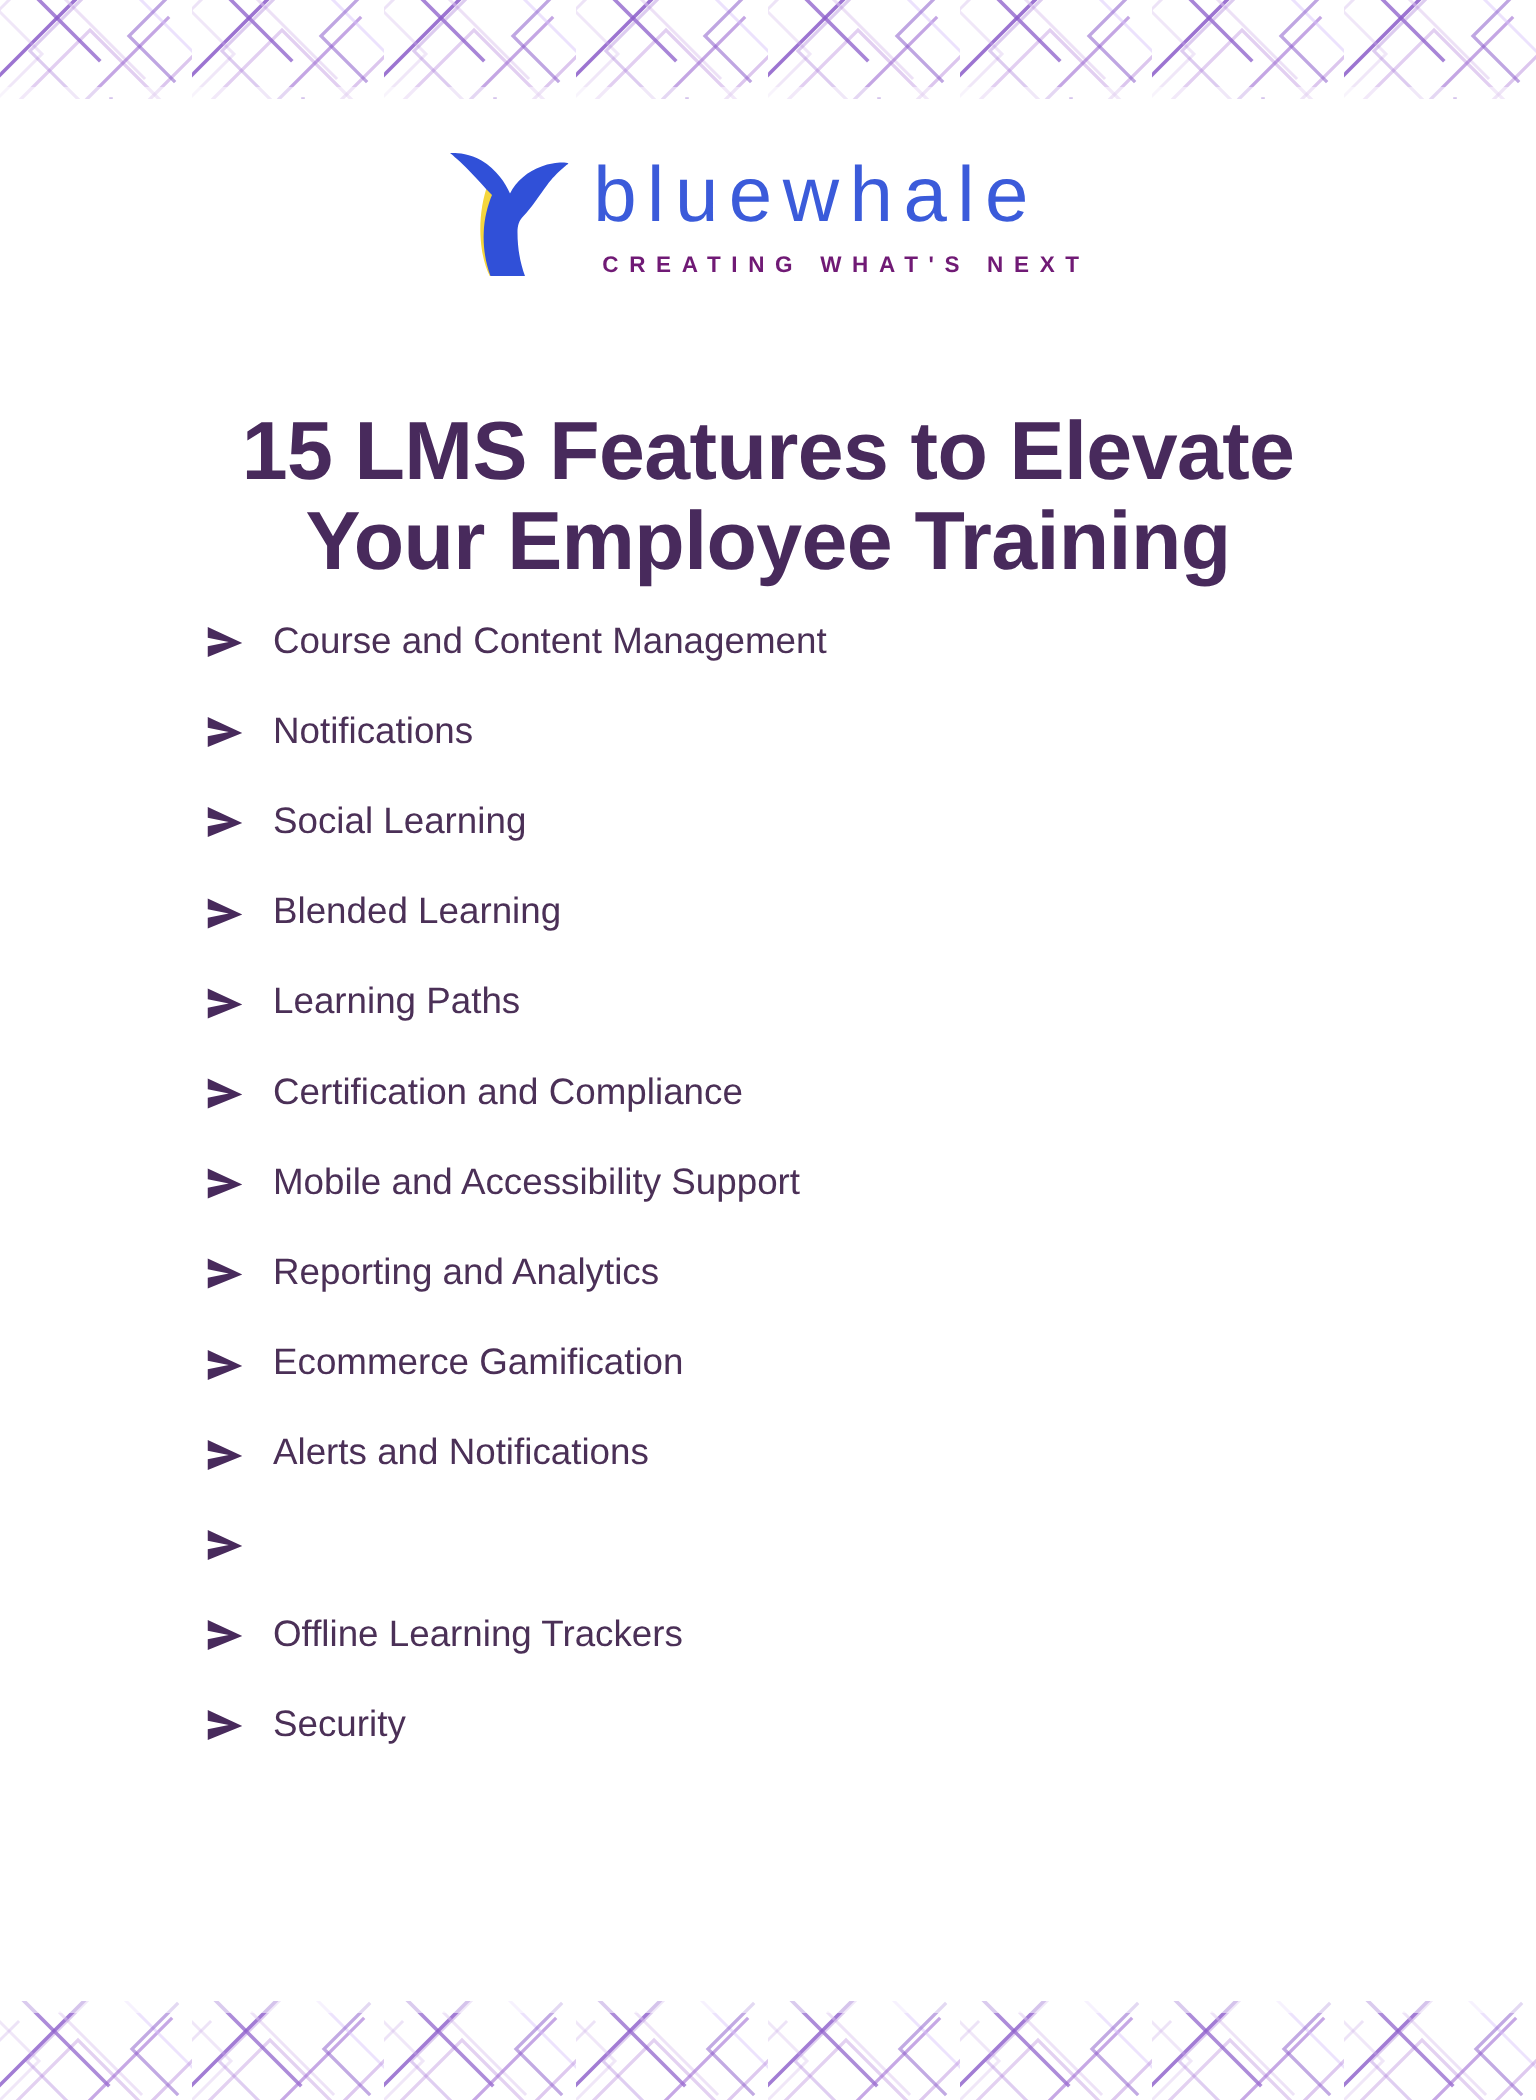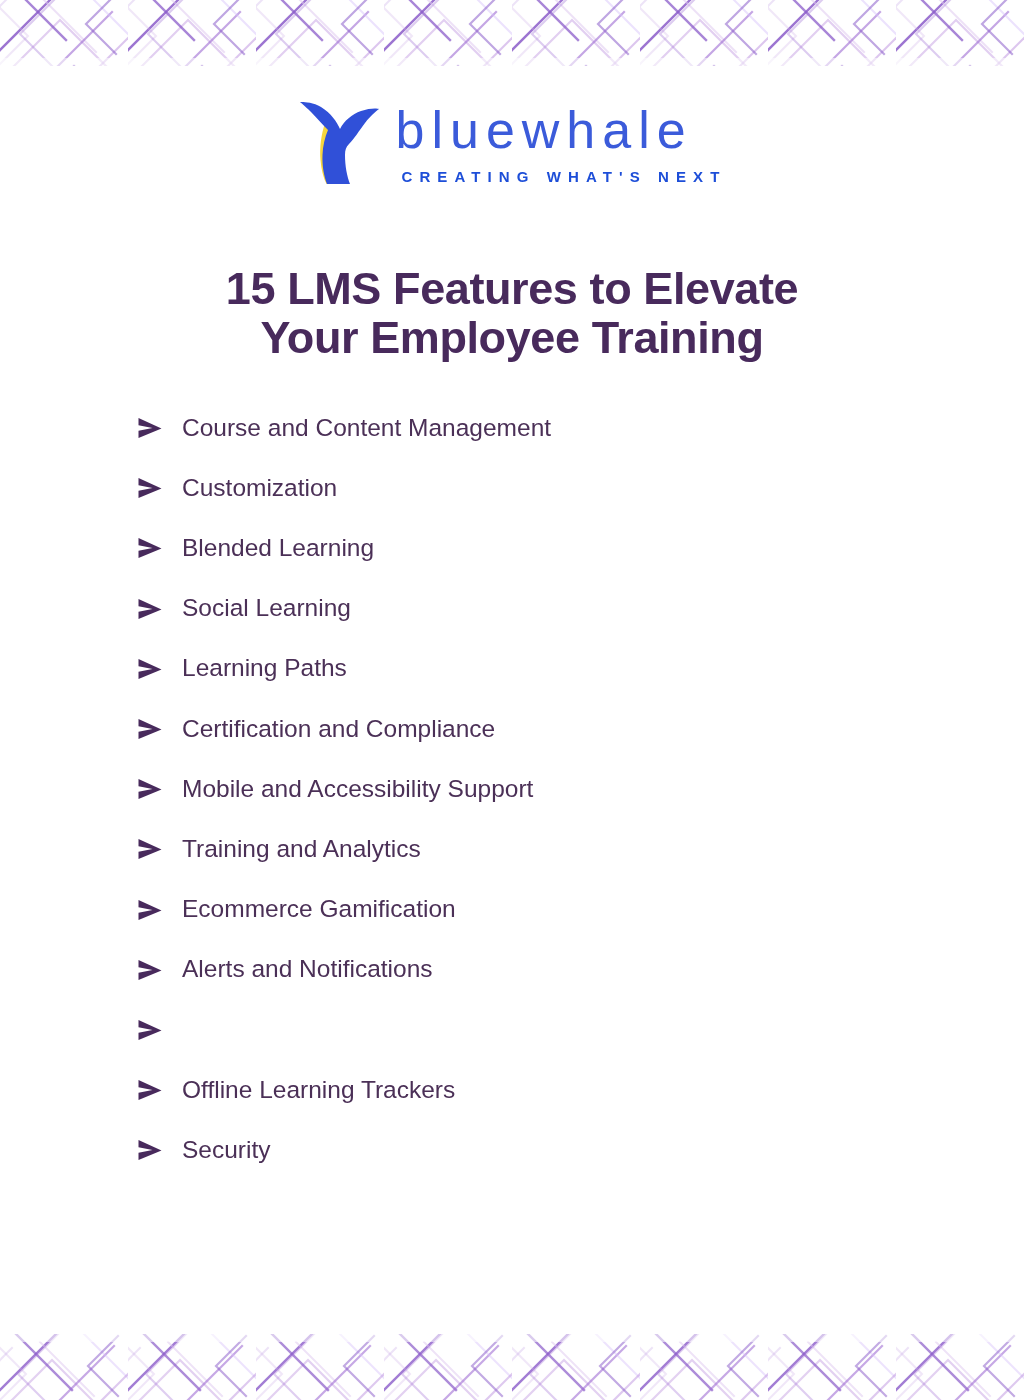--- a/index.html
+++ b/index.html
@@ -76,36 +76,36 @@
     letter-spacing: 7px;
     color: #3b5bda;
     line-height: 1;
     white-space: nowrap;
   }
   .tagline {
     font-family: "Liberation Sans", sans-serif;
     font-size: 15px;
     font-weight: 700;
     letter-spacing: 7.1px;
-    color: #1d4ed8;
+    color: #701a75;
     line-height: 1;
     margin-top: 13px;
     margin-left: 6px;
     white-space: nowrap;
   }
 
   
   .title {
     position: absolute;
     top: 234px;
     left: 0;
     width: 1024px;
     text-align: center;
     font-family: "Liberation Sans", sans-serif;
-    font-size: 45px;
+    font-size: 55px;
     font-weight: 700;
     line-height: 1.09;
     letter-spacing: -0.4px;
     color: #482a5c;
     padding: 0 56px;
     box-sizing: border-box;
   }
 
   
   .feature-list {
@@ -196,57 +196,57 @@
       <li class="feature-item">
         <svg class="chevron-icon" viewBox="0 0 28 22">
           <path d="M2.5 1 L2.5 8.2 L16.5 11 L2.5 13.8 L2.5 21 L25.5 11.6 Z" fill="#482a5c"></path>
         </svg>
         <span class="feature-label">Course and Content Management</span>
       </li>
       <li class="feature-item">
         <svg class="chevron-icon" viewBox="0 0 28 22">
           <path d="M2.5 1 L2.5 8.2 L16.5 11 L2.5 13.8 L2.5 21 L25.5 11.6 Z" fill="#482a5c"></path>
         </svg>
-        <span class="feature-label">Customization</span>
+        <span class="feature-label">Notifications</span>
+      </li>
+      <li class="feature-item">
+        <svg class="chevron-icon" viewBox="0 0 28 22">
+          <path d="M2.5 1 L2.5 8.2 L16.5 11 L2.5 13.8 L2.5 21 L25.5 11.6 Z" fill="#482a5c"></path>
+        </svg>
+        <span class="feature-label">Social Learning</span>
       </li>
       <li class="feature-item">
         <svg class="chevron-icon" viewBox="0 0 28 22">
           <path d="M2.5 1 L2.5 8.2 L16.5 11 L2.5 13.8 L2.5 21 L25.5 11.6 Z" fill="#482a5c"></path>
         </svg>
         <span class="feature-label">Blended Learning</span>
       </li>
       <li class="feature-item">
         <svg class="chevron-icon" viewBox="0 0 28 22">
           <path d="M2.5 1 L2.5 8.2 L16.5 11 L2.5 13.8 L2.5 21 L25.5 11.6 Z" fill="#482a5c"></path>
         </svg>
-        <span class="feature-label">Social Learning</span>
-      </li>
-      <li class="feature-item">
-        <svg class="chevron-icon" viewBox="0 0 28 22">
-          <path d="M2.5 1 L2.5 8.2 L16.5 11 L2.5 13.8 L2.5 21 L25.5 11.6 Z" fill="#482a5c"></path>
-        </svg>
         <span class="feature-label">Learning Paths</span>
       </li>
       <li class="feature-item">
         <svg class="chevron-icon" viewBox="0 0 28 22">
           <path d="M2.5 1 L2.5 8.2 L16.5 11 L2.5 13.8 L2.5 21 L25.5 11.6 Z" fill="#482a5c"></path>
         </svg>
         <span class="feature-label">Certification and Compliance</span>
       </li>
       <li class="feature-item">
         <svg class="chevron-icon" viewBox="0 0 28 22">
           <path d="M2.5 1 L2.5 8.2 L16.5 11 L2.5 13.8 L2.5 21 L25.5 11.6 Z" fill="#482a5c"></path>
         </svg>
         <span class="feature-label">Mobile and Accessibility Support</span>
       </li>
       <li class="feature-item">
         <svg class="chevron-icon" viewBox="0 0 28 22">
           <path d="M2.5 1 L2.5 8.2 L16.5 11 L2.5 13.8 L2.5 21 L25.5 11.6 Z" fill="#482a5c"></path>
         </svg>
-        <span class="feature-label">Training and Analytics</span>
+        <span class="feature-label">Reporting and Analytics</span>
       </li>
       <li class="feature-item">
         <svg class="chevron-icon" viewBox="0 0 28 22">
           <path d="M2.5 1 L2.5 8.2 L16.5 11 L2.5 13.8 L2.5 21 L25.5 11.6 Z" fill="#482a5c"></path>
         </svg>
         <span class="feature-label">Ecommerce Gamification</span>
       </li>
       <li class="feature-item">
         <svg class="chevron-icon" viewBox="0 0 28 22">
           <path d="M2.5 1 L2.5 8.2 L16.5 11 L2.5 13.8 L2.5 21 L25.5 11.6 Z" fill="#482a5c"></path>

